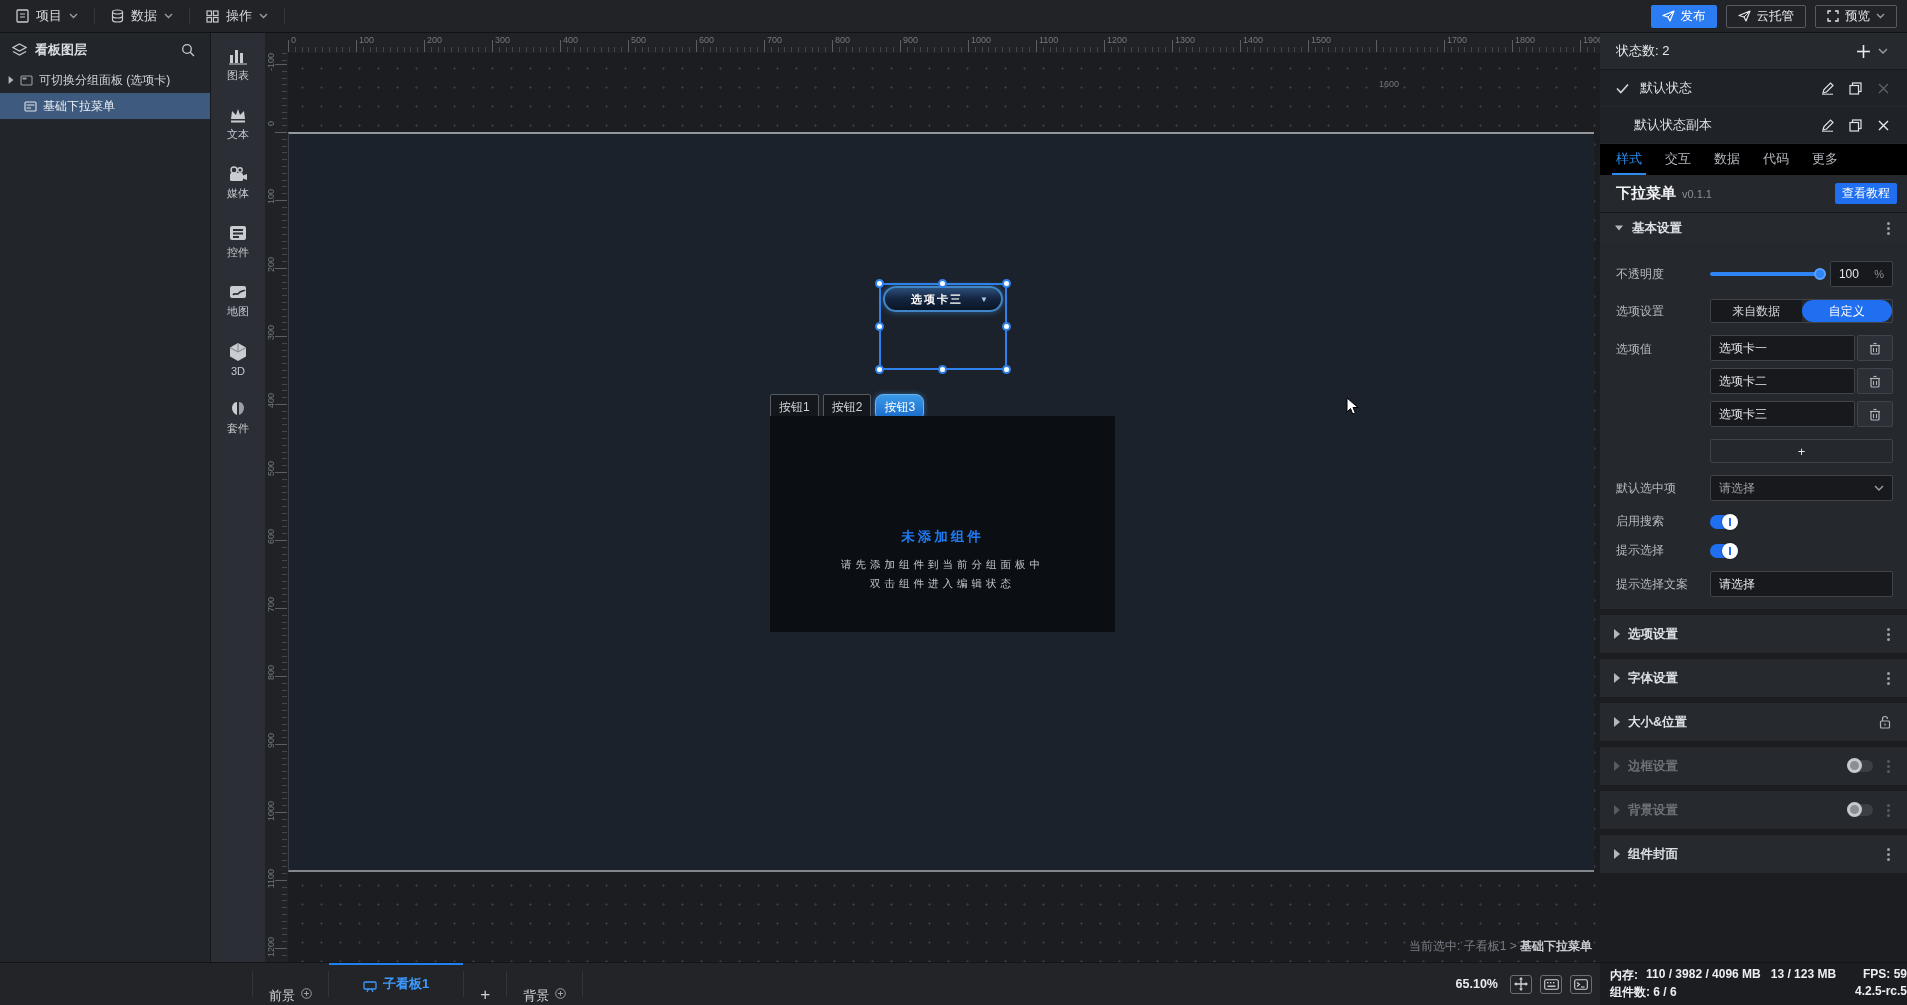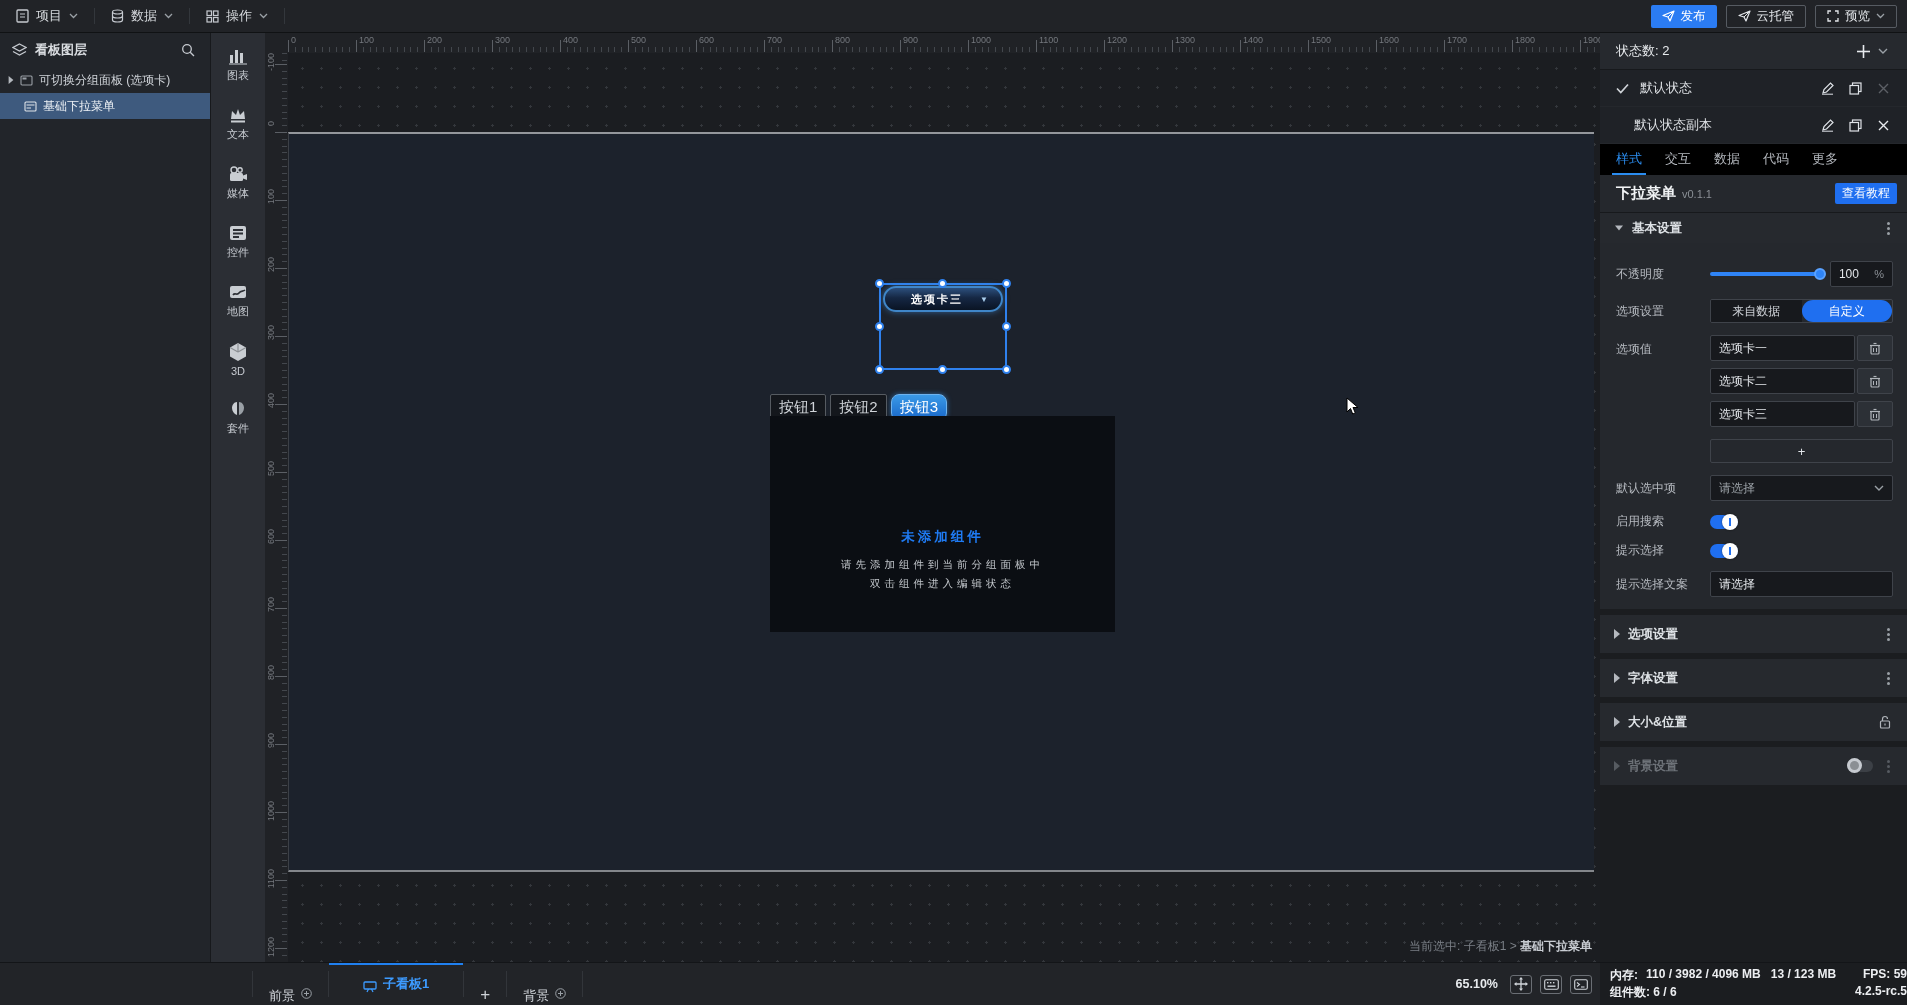--- a/index.html
+++ b/index.html
@@ -71,21 +71,21 @@
   #dd-pill { position:absolute; left:2px; top:1px; width:120px; height:26px; border-radius:13px;
              background:linear-gradient(180deg,#2c4f7c 0%,#152743 45%,#0a1424 100%);
              border:2px solid #3f86c8; box-shadow:0 0 6px rgba(64,144,224,.55);
              display:flex; align-items:center; }
   #dd-pill .txt { color:#fff; font-size:11px; font-weight:bold; letter-spacing:2px; margin-left:26px; }
   #dd-pill .caret { margin-left:auto; margin-right:13px; color:#a8cdec; font-size:8px; }
 
   
   #tab-row { position:absolute; left:505px; top:361px; display:flex; gap:4px; }
   .tg-btn { height:27px; min-width:43px; padding:0 8px; display:flex; align-items:center;
-            justify-content:center; font-size:15px; color:#d0d4d9;
+            justify-content:center; font-size:12px; color:#d0d4d9;
             background:#14171c; border:1px solid #565b61; border-radius:2px; }
   .tg-btn.active { background:linear-gradient(180deg,#3a9ae8,#1866c8); color:#fff;
                    border:1px solid #6db2ee; border-radius:8px; box-shadow:0 0 5px rgba(60,150,235,.6); }
   #group-panel { position:absolute; left:505px; top:383px; width:345px; height:216px; background:#0b0e13; }
   #gp-title { position:absolute; left:0; right:0; top:112px; text-align:center; color:#1f7bf4;
               font-size:13.5px; font-weight:bold; letter-spacing:3px; }
   .gp-line { position:absolute; left:0; right:0; text-align:center; color:#c3c7cc;
              font-size:10.5px; letter-spacing:4px; }
 
   #selection-hint { position:absolute; right:8px; top:905px; font-size:12px; color:#7a7f86; }
@@ -429,21 +429,21 @@
       <span style="left: 434px;">600</span>
       <span style="left: 502px;">700</span>
       <span style="left: 570px;">800</span>
       <span style="left: 638px;">900</span>
       <span style="left: 706px;">1000</span>
       <span style="left: 774px;">1100</span>
       <span style="left: 842px;">1200</span>
       <span style="left: 910px;">1300</span>
       <span style="left: 978px;">1400</span>
       <span style="left: 1046px;">1500</span>
-      <span style="left: 1114px;">1600</span>
+      <span style="left: 1114px; margin-top: 44px;">1600</span>
       <span style="left: 1182px;">1700</span>
       <span style="left: 1250px;">1800</span>
       <span style="left: 1318px;">1900</span>
     </div>
   <div id="v-ruler">
       <div class="minor"></div>
       <div class="major"></div>
       <span style="top: 20px;">-100</span>
       <span style="top: 88px;">0</span>
       <span style="top: 156px;">100</span>
@@ -684,26 +684,49 @@
     <span class="icon-btn">
         <svg width="12" height="14" viewBox="0 0 12 14">
           <rect x="1.5" y="6" width="9" height="7" rx="1" fill="none" stroke="#b0b4ba" stroke-width="1.2"></rect>
           <path d="M3.5 6V4a2.5 2.5 0 0 1 5 0" fill="none" stroke="#b0b4ba" stroke-width="1.2"></path>
           <line x1="6" y1="8.5" x2="6" y2="10.5" stroke="#b0b4ba" stroke-width="1.2"></line>
         </svg>
       </span>
   </div>
   <div class="sec-collapsed dim row">
     <span class="caret-right dim"></span>
+    <span>边框设置</span>
+    <span class="sp" style="flex:1"></span>
+    <span class="toggle-off">
+        <span class="knob"></span>
+      </span>
+    <span class="kebab dim">
+        <i></i>
+        <i></i>
+        <i></i>
+      </span>
+  </div>
+  <div class="sec-collapsed dim row">
+    <span class="caret-right dim"></span>
     <span>背景设置</span>
     <span class="sp" style="flex:1"></span>
     <span class="toggle-off">
         <span class="knob"></span>
       </span>
     <span class="kebab dim">
+        <i></i>
+        <i></i>
+        <i></i>
+      </span>
+  </div>
+  <div class="sec-collapsed row">
+    <span class="caret-right"></span>
+    <span>组件封面</span>
+    <span class="sp" style="flex:1"></span>
+    <span class="kebab">
         <i></i>
         <i></i>
         <i></i>
       </span>
   </div>
 </div>
 
 <div id="bottombar" class="abs">
   <div style="width:252px"></div>
   <div class="bb-sep"></div>

